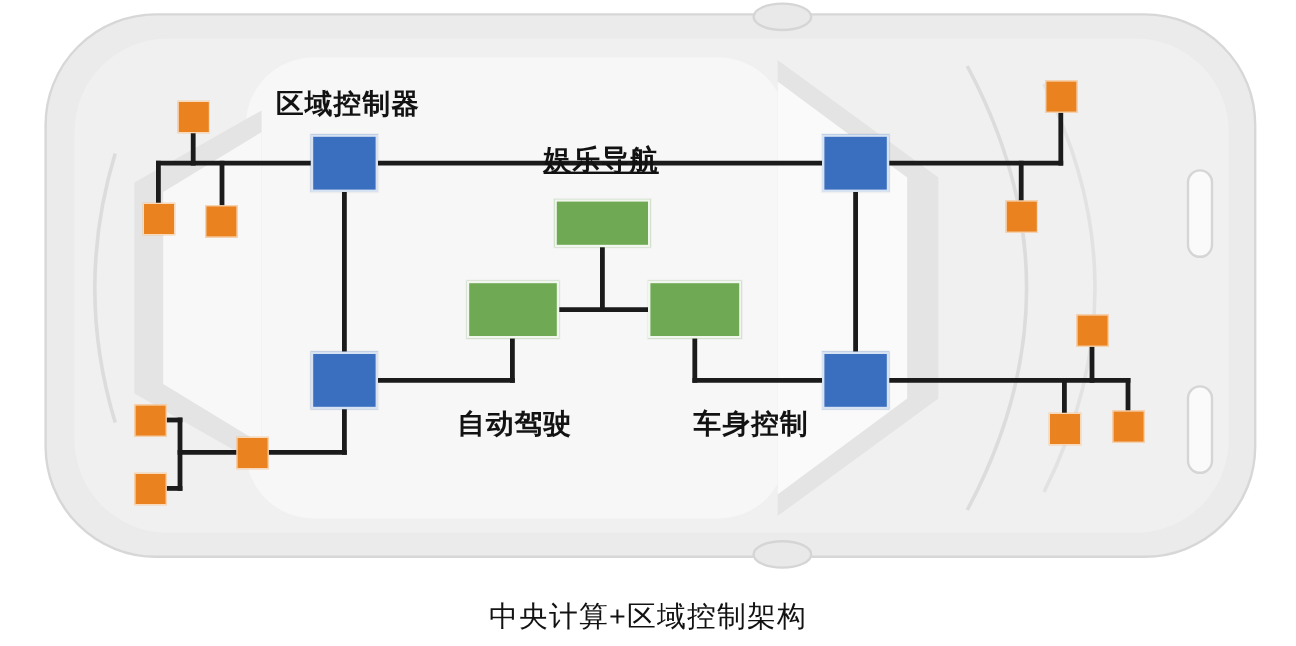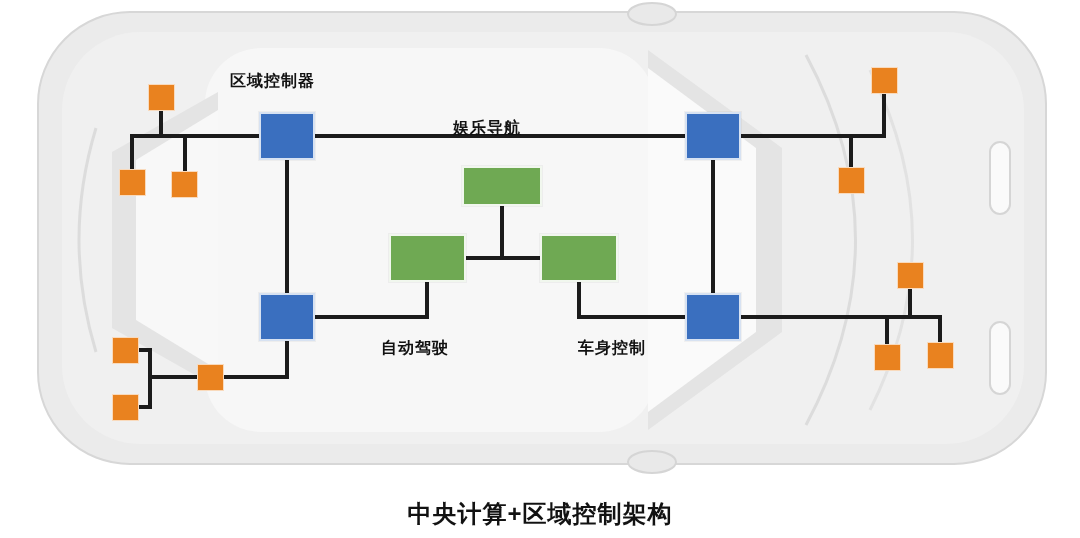--- a/index.html
+++ b/index.html
@@ -33,33 +33,33 @@
     border: 2px solid rgba(255,255,255,0.9);
     box-shadow: 0 0 0 1px rgba(0,0,0,0.04);
   }
   .node.orange {
     width: 27px; height: 27px;
     background: var(--node-orange, #e9821f);
     border: 1px solid rgba(255,255,255,0.7);
   }
   .label {
     position: absolute;
-    font-size: 16px;
+    font-size: 23px;
     font-weight: 700;
     color: #121212;
     white-space: nowrap;
     letter-spacing: 1px;
   }
   .caption {
     position: absolute;
     left: 0; right: 0;
     top: 498px;
     text-align: center;
     font-size: 24px;
-    font-weight: 700;
+    font-weight: 400;
     color: #121212;
     letter-spacing: 1px;
   }
 </style>
 </head>
 <body>
 
 <div class="stage">
 
   <svg class="layer" viewBox="0 0 1080 538">

